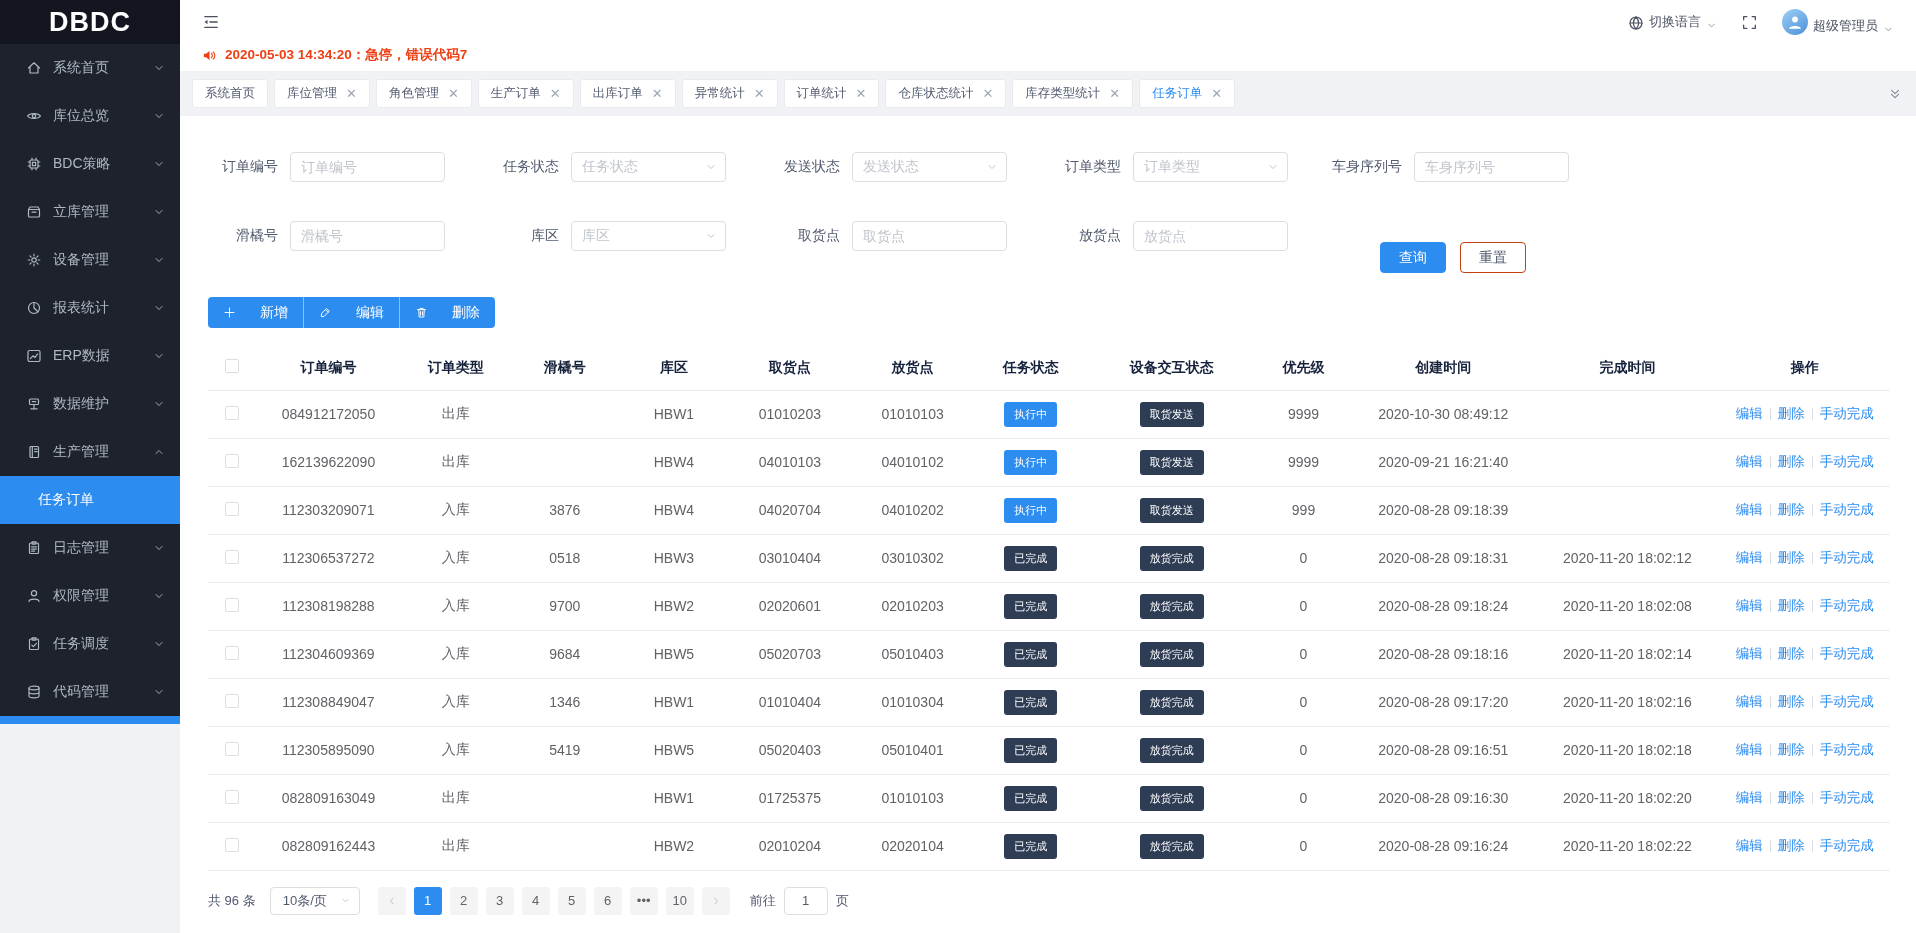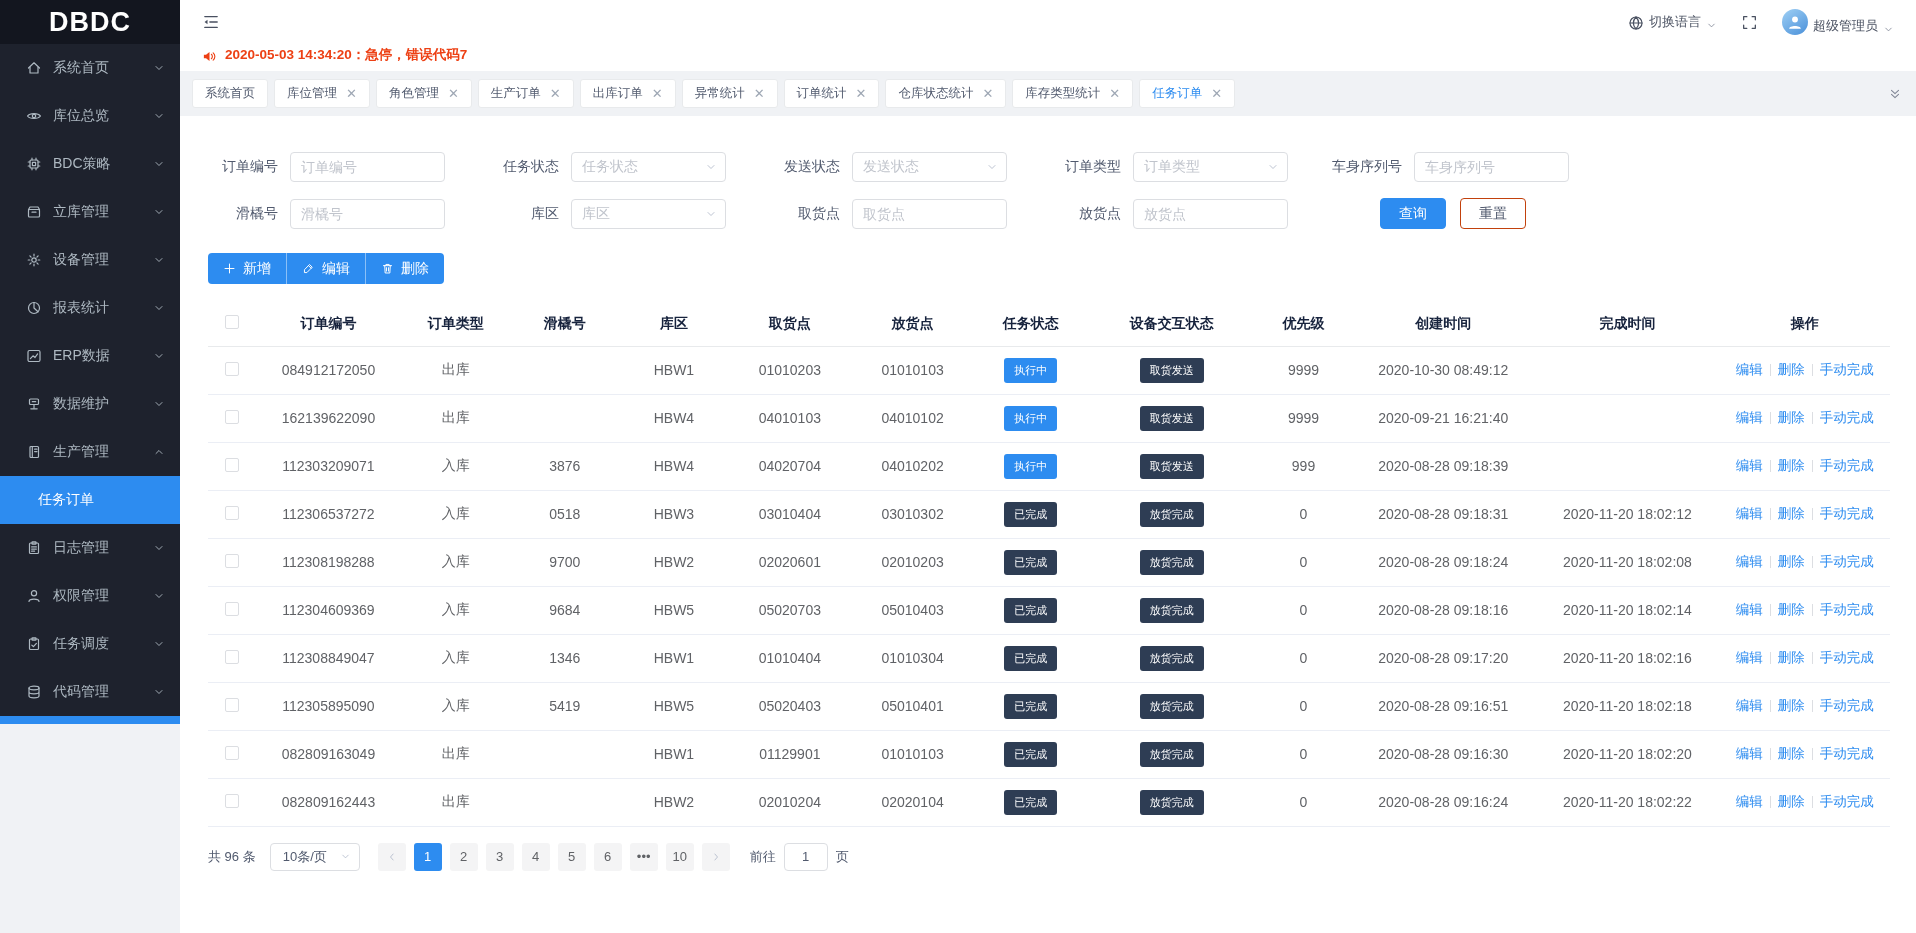--- a/index.html
+++ b/index.html
@@ -23,49 +23,49 @@
   .main { flex:1; display:flex; flex-direction:column; }
   .topbar { height:44px; background:#fff; display:flex; align-items:center; padding:0 22px; }
   .topbar .collapse { color:#495060; cursor:pointer; }
   .topbar .collapse svg { width:18px; height:18px; }
   .top-right { margin-left:auto; display:flex; align-items:center; gap:24px; color:#495060; font-size:13px; }
   .hctl { display:flex; align-items:flex-end; gap:5px; cursor:pointer; }
   .hctl .chev svg { width:11px; height:11px; color:#808695; }
   .avatar { width:26px; height:26px; border-radius:50%; background:linear-gradient(145deg,#9fd0f5,#4a90d9); display:flex; align-items:center; justify-content:center; overflow:hidden; }
   .avatar svg { width:18px; height:18px; }
 
-  .alertbar { background:#fff; padding:2px 22px 7px; display:flex; align-items:flex-end; gap:8px; font-size:13.5px; color:#ed4014; font-weight:bold; }
+  .alertbar { background:#fff; padding:2px 22px 7px; display:flex; align-items:center; gap:8px; font-size:13.5px; color:#ed4014; font-weight:bold; }
   .alertbar .icn svg { width:15px; height:15px; }
 
   .tabsbar { background:#f0f2f5; padding:8px 14px 8px 12px; display:flex; align-items:center; gap:6px; }
   .tab { background:#fff; border:1px solid #e8eaec; border-radius:3px; height:29px; display:flex; align-items:center; padding:0 12px; font-size:12.5px; color:#515a6e; gap:9px; cursor:pointer; white-space:nowrap; }
   .tab.active { color:#2d8cf0; }
   .tab .x { color:#9ea7b4; font-size:13px; line-height:1; }
   .tabs-more { margin-left:auto; color:#808695; cursor:pointer; }
   .tabs-more svg { width:14px; height:14px; }
 
   .content { flex:1; background:#fff; padding:20px 26px 0 28px; overflow:hidden; }
 
   
   .filter-row { display:flex; align-items:center; margin-top:16px; }
   .field { display:flex; align-items:center; margin-right:44px; }
   .field .flabel { min-width:70px; text-align:right; margin-right:12px; color:#515a6e; font-size:14px; white-space:nowrap; }
   .ctl { width:155px; height:30px; border:1px solid #dcdee2; border-radius:4px; background:#fff; font-size:14px; }
   input.ctl { padding:0 10px; color:#515a6e; outline:none; font-family:inherit; }
   input.ctl::placeholder { color:#c0c4cc; }
   .select { display:flex; align-items:center; justify-content:space-between; padding:0 8px 0 10px; color:#c0c4cc; cursor:pointer; }
   .select .chev svg { width:12px; height:12px; color:#b4bccc; }
-  .btn { height:31px; border-radius:4px; font-size:14px; padding:0 18px; cursor:pointer; font-family:Liberation Mono, monospace; }
+  .btn { height:31px; border-radius:4px; font-size:14px; padding:0 18px; cursor:pointer; font-family:Liberation Mono, monospace;margin-top:44px; }
   .btn-primary { background:#2d8cf0; color:#fff; border:1px solid #2d8cf0; }
   .btn-default { background:#fff; color:#515a6e; border:1px solid #c2410c; margin-left:14px; }
   .search-btn { margin-left:48px; }
 
   
   .btn-group { display:inline-flex; margin-top:24px; }
-  .gbtn { background:#2d8cf0; color:#fff; height:31px; padding:0 15px; display:flex; align-items:center; gap:7px; font-size:14px; border:none; border-right:1px solid rgba(255,255,255,.45); cursor:pointer; font-family:Liberation Serif, serif; }
+  .gbtn { background:#2d8cf0; color:#fff; height:31px; padding:0 15px; display:flex; align-items:center; gap:24px; font-size:14px; border:none; border-right:1px solid rgba(255,255,255,.45); cursor:pointer; font-family:Liberation Serif, serif; }
   .gbtn:first-child { border-radius:4px 0 0 4px; }
   .gbtn:last-child { border-radius:0 4px 4px 0; border-right:none; }
   .gbtn svg { width:13px; height:13px; }
 
   
   .table-wrap { margin-top:18px; }
   table { width:100%; border-collapse:collapse; table-layout:fixed; }
   thead th { font-size:14px; color:#17233d; font-weight:bold; height:44px; text-align:center; border-bottom:1px solid #e8eaec; white-space:nowrap; }
   tbody td { height:48px; font-size:14px; color:#606266; text-align:center; border-bottom:1px solid #ebeef5; white-space:nowrap; }
   .cbx { width:14px; height:14px; border:1px solid #dcdee2; border-radius:2px; background:#fff; display:inline-block; cursor:pointer; }
@@ -655,21 +655,21 @@
               <td>2020-08-28 09:16:51</td>
               <td>2020-11-20 18:02:18</td>
               <td class="ops"><a>编辑</a><span class="sep"></span><a>删除</a><span class="sep"></span><a>手动完成</a></td>
             </tr>
             <tr>
               <td><span class="cbx"></span></td>
               <td>082809163049</td>
               <td>出库</td>
               <td></td>
               <td>HBW1</td>
-              <td>01129901</td>
+              <td>01725375</td>
               <td>01010103</td>
               <td><span class="badge dark">已完成</span></td>
               <td><span class="badge dark">放货完成</span></td>
               <td>0</td>
               <td>2020-08-28 09:16:30</td>
               <td>2020-11-20 18:02:20</td>
               <td class="ops"><a>编辑</a><span class="sep"></span><a>删除</a><span class="sep"></span><a>手动完成</a></td>
             </tr>
             <tr>
               <td><span class="cbx"></span></td>

